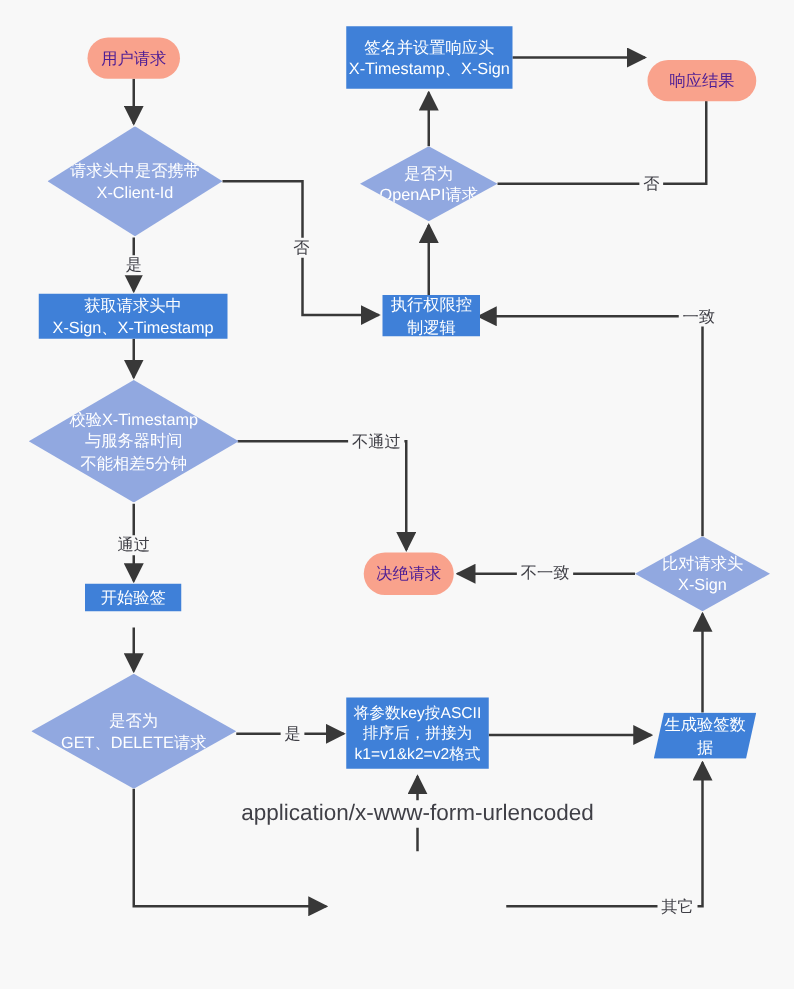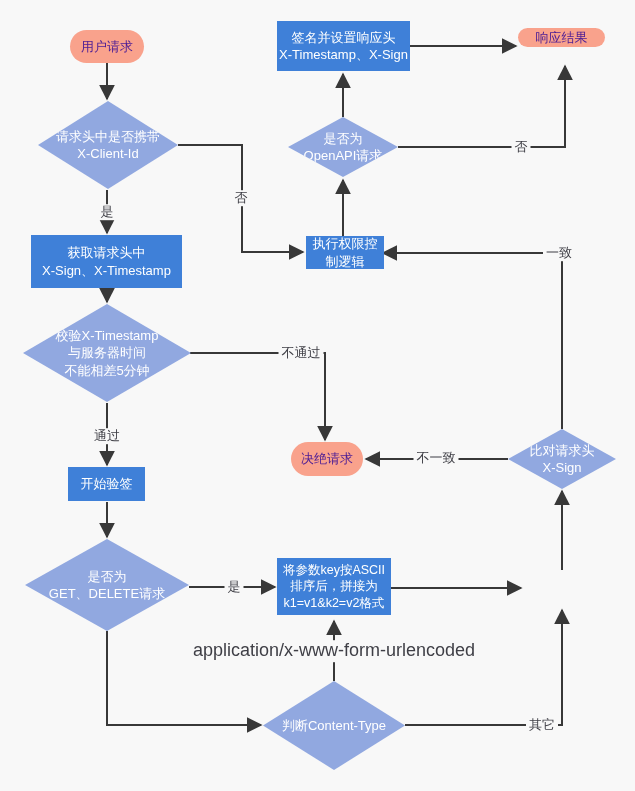--- a/index.html
+++ b/index.html
@@ -101,54 +101,55 @@
     <path class="edge" marker-end="url(#arrow)" d="M343 117 L343 74"></path>
     <path class="edge" marker-end="url(#arrow)" d="M398 147 L565 147 L565 66"></path>
     <path class="edge" marker-end="url(#arrow)" d="M410 46 L516 46"></path>
   </svg>
 
   <div class="node terminal" style="left:70px;top:30px;width:74px;height:33px">用户请求</div>
 
   <div class="node decision" style="left:38px;top:101px;width:140px;height:88px">请求头中是否携带
 X-Client-Id</div>
 
-  <div class="node process" style="left:31px;top:235px;width:151px;height:53px">获取请求头中
+  <div class="node process" style="left:31px;top:235px;width:151px;height:36px">获取请求头中
 X-Sign、X-Timestamp</div>
 
   <div class="node decision" style="left:23px;top:304px;width:168px;height:98px">校验X-Timestamp
 与服务器时间
 不能相差5分钟</div>
 
-  <div class="node process" style="left:68px;top:467px;width:77px;height:34px">开始验签</div>
+  <div class="node process" style="left:68px;top:467px;width:77px;height:22px">开始验签</div>
 
   <div class="node decision" style="left:25px;top:539px;width:164px;height:92px">是否为
 GET、DELETE请求</div>
 
   <div class="node process small-text" style="left:277px;top:558px;width:114px;height:57px">将参数key按ASCII
 排序后，拼接为
 k1=v1&amp;k2=v2格式</div>
 
+  <div class="node data-shape" style="left:523px;top:570px;width:82px;height:37px">生成验签数
+据</div>
 
   <div class="node decision" style="left:508px;top:429px;width:108px;height:60px">比对请求头
 X-Sign</div>
 
   <div class="node terminal" style="left:291px;top:442px;width:72px;height:34px">决绝请求</div>
 
   <div class="node process" style="left:306px;top:236px;width:78px;height:33px">执行权限控
 制逻辑</div>
 
   <div class="node decision" style="left:288px;top:117px;width:110px;height:60px">是否为
 OpenAPI请求</div>
 
   <div class="node process" style="left:277px;top:21px;width:133px;height:50px">签名并设置响应头
 X-Timestamp、X-Sign</div>
 
-  <div class="node terminal" style="left:518px;top:28px;width:87px;height:19px">响应结果</div>
+  <div class="node terminal" style="left:518px;top:48px;width:87px;height:33px">响应结果</div>
 
-  <div class="node decision" style="left:263px;top:681px;width:142px;height:89px">判断Content-Type</div>
 
   <span class="edge-label" style="left:107px;top:212px">是</span>
   <span class="edge-label" style="left:241px;top:198px">否</span>
   <span class="edge-label" style="left:107px;top:436px">通过</span>
   <span class="edge-label" style="left:301px;top:353px">不通过</span>
   <span class="edge-label" style="left:234px;top:587px">是</span>
   <span class="edge-label small" style="left:334px;top:651px">application/x-www-form-urlencoded</span>
   <span class="edge-label" style="left:542px;top:725px">其它</span>
   <span class="edge-label" style="left:436px;top:458px">不一致</span>
   <span class="edge-label" style="left:559px;top:253px">一致</span>

